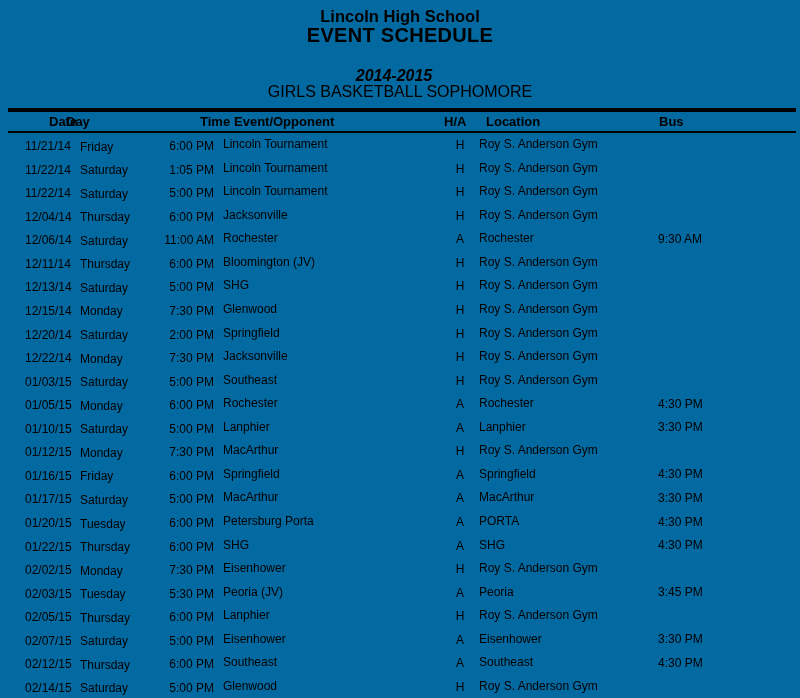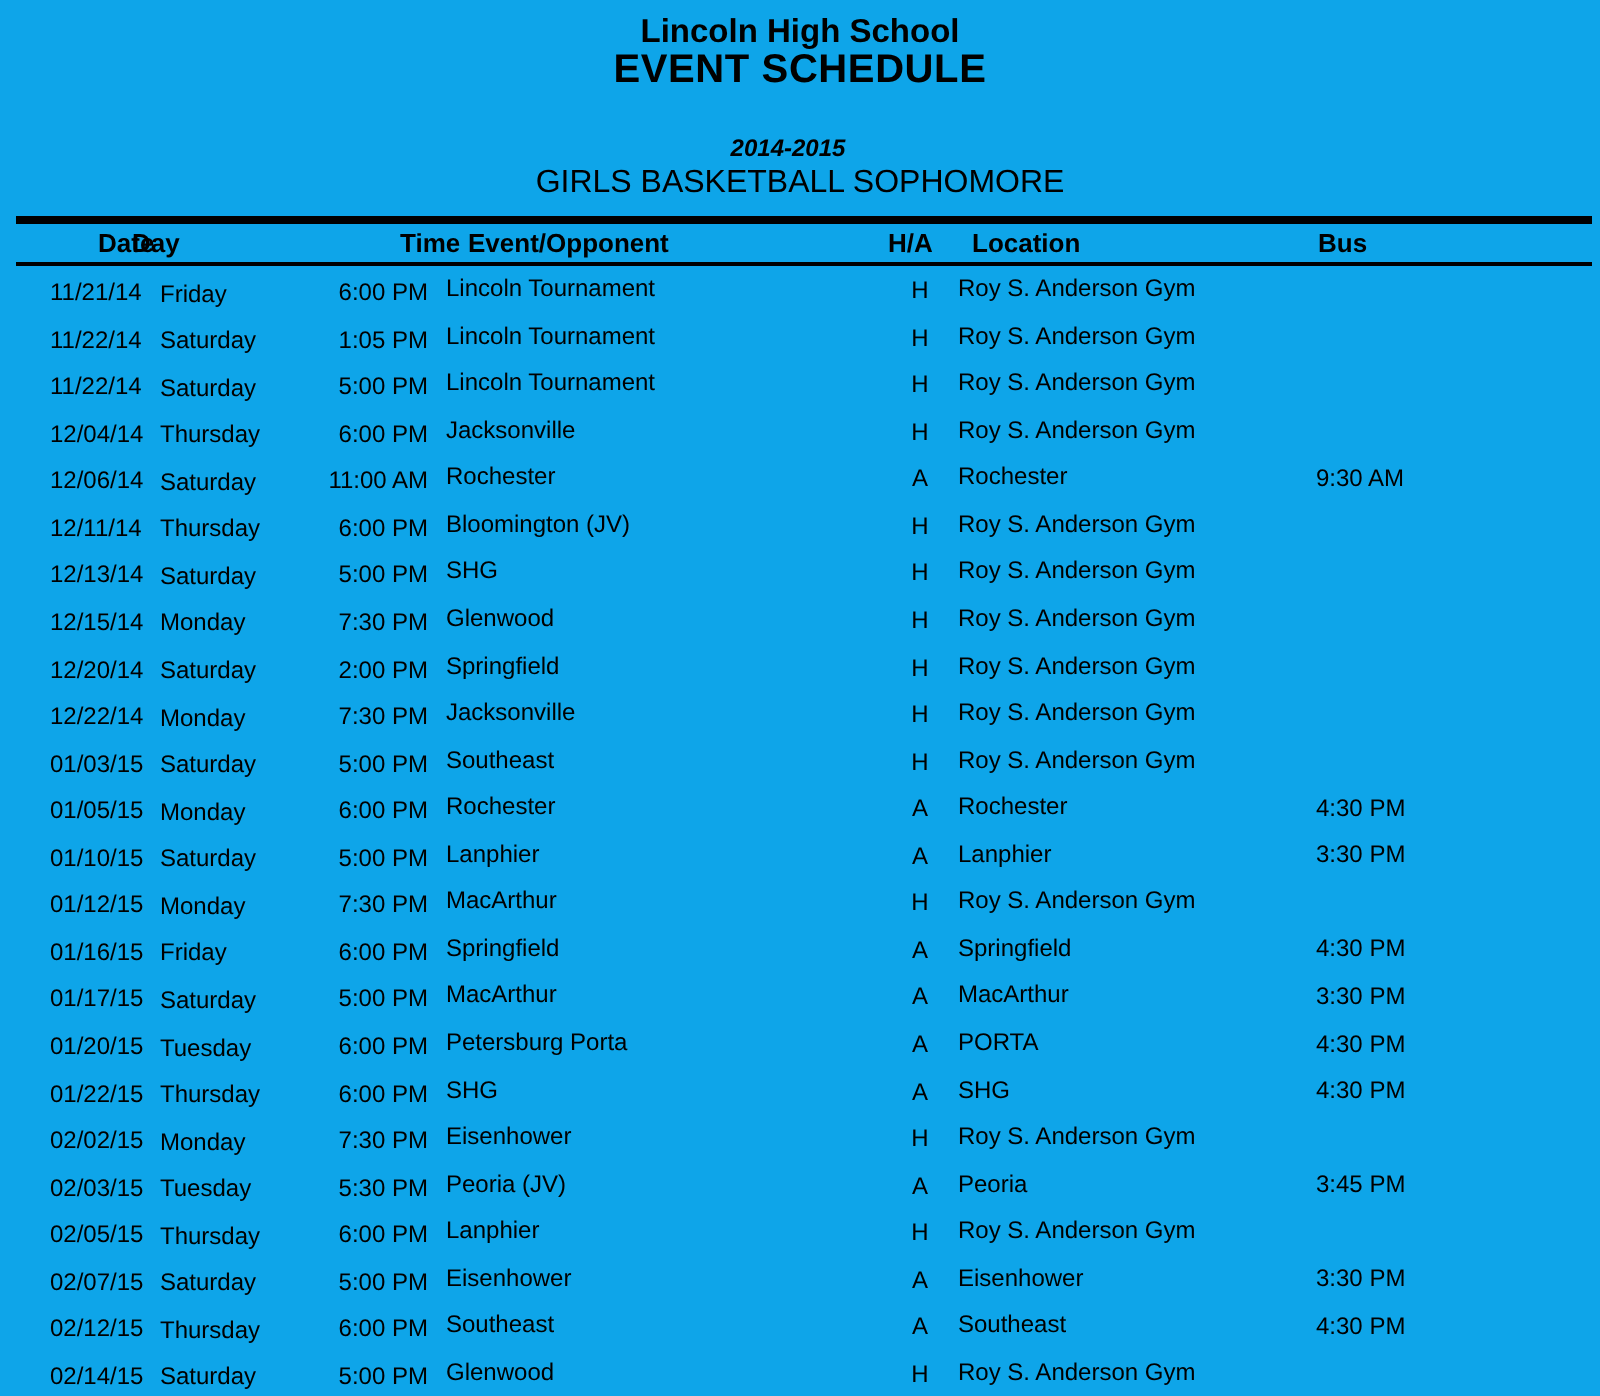--- a/index.html
+++ b/index.html
@@ -2,27 +2,27 @@
 <html><head>
 <meta charset="utf-8">
 <style>
   html, body { margin: 0; padding: 0; }
   body {
     width: 800px; height: 698px; overflow: hidden;
     background: #ffffff; color: #000000;
     font-family: "Liberation Sans", sans-serif;
     -webkit-font-smoothing: antialiased;
   }
-  .page { position: relative; width: 800px; height: 698px; background: #0ea5e9; }
+  .page { position: relative; width: 800px; height: 698px; background: #0369a1; }
 
   
   .title-block { position: absolute; left: 0; top: 0; width: 800px; text-align: center; }
   .school-name   { position: absolute; left: 0; top: 7px;  width: 800px; font-size: 16.5px; font-weight: bold; }
   .doc-title     { position: absolute; left: 0; top: 24px; width: 800px; font-size: 20px;   font-weight: bold; letter-spacing: 0.3px; }
-  .season-label  { position: absolute; left: 0; top: 67px; width: 788px; font-size: 12px;   font-weight: bold; font-style: italic; }
+  .season-label  { position: absolute; left: 0; top: 67px; width: 788px; font-size: 16px;   font-weight: bold; font-style: italic; }
   .team-label    { position: absolute; left: 0; top: 83px; width: 800px; font-size: 16px;   }
 
   
   .rule { position: absolute; left: 8px; width: 788px; background: #000000; }
   .rule-thick { top: 108px; height: 3.5px; }
   .rule-thin  { top: 131px; height: 2px; }
 
   
   .col-header { position: absolute; top: 114px; font-size: 13px; font-weight: bold; white-space: nowrap; }
   .h-date  { left: 25px; margin-left: 24px; }

